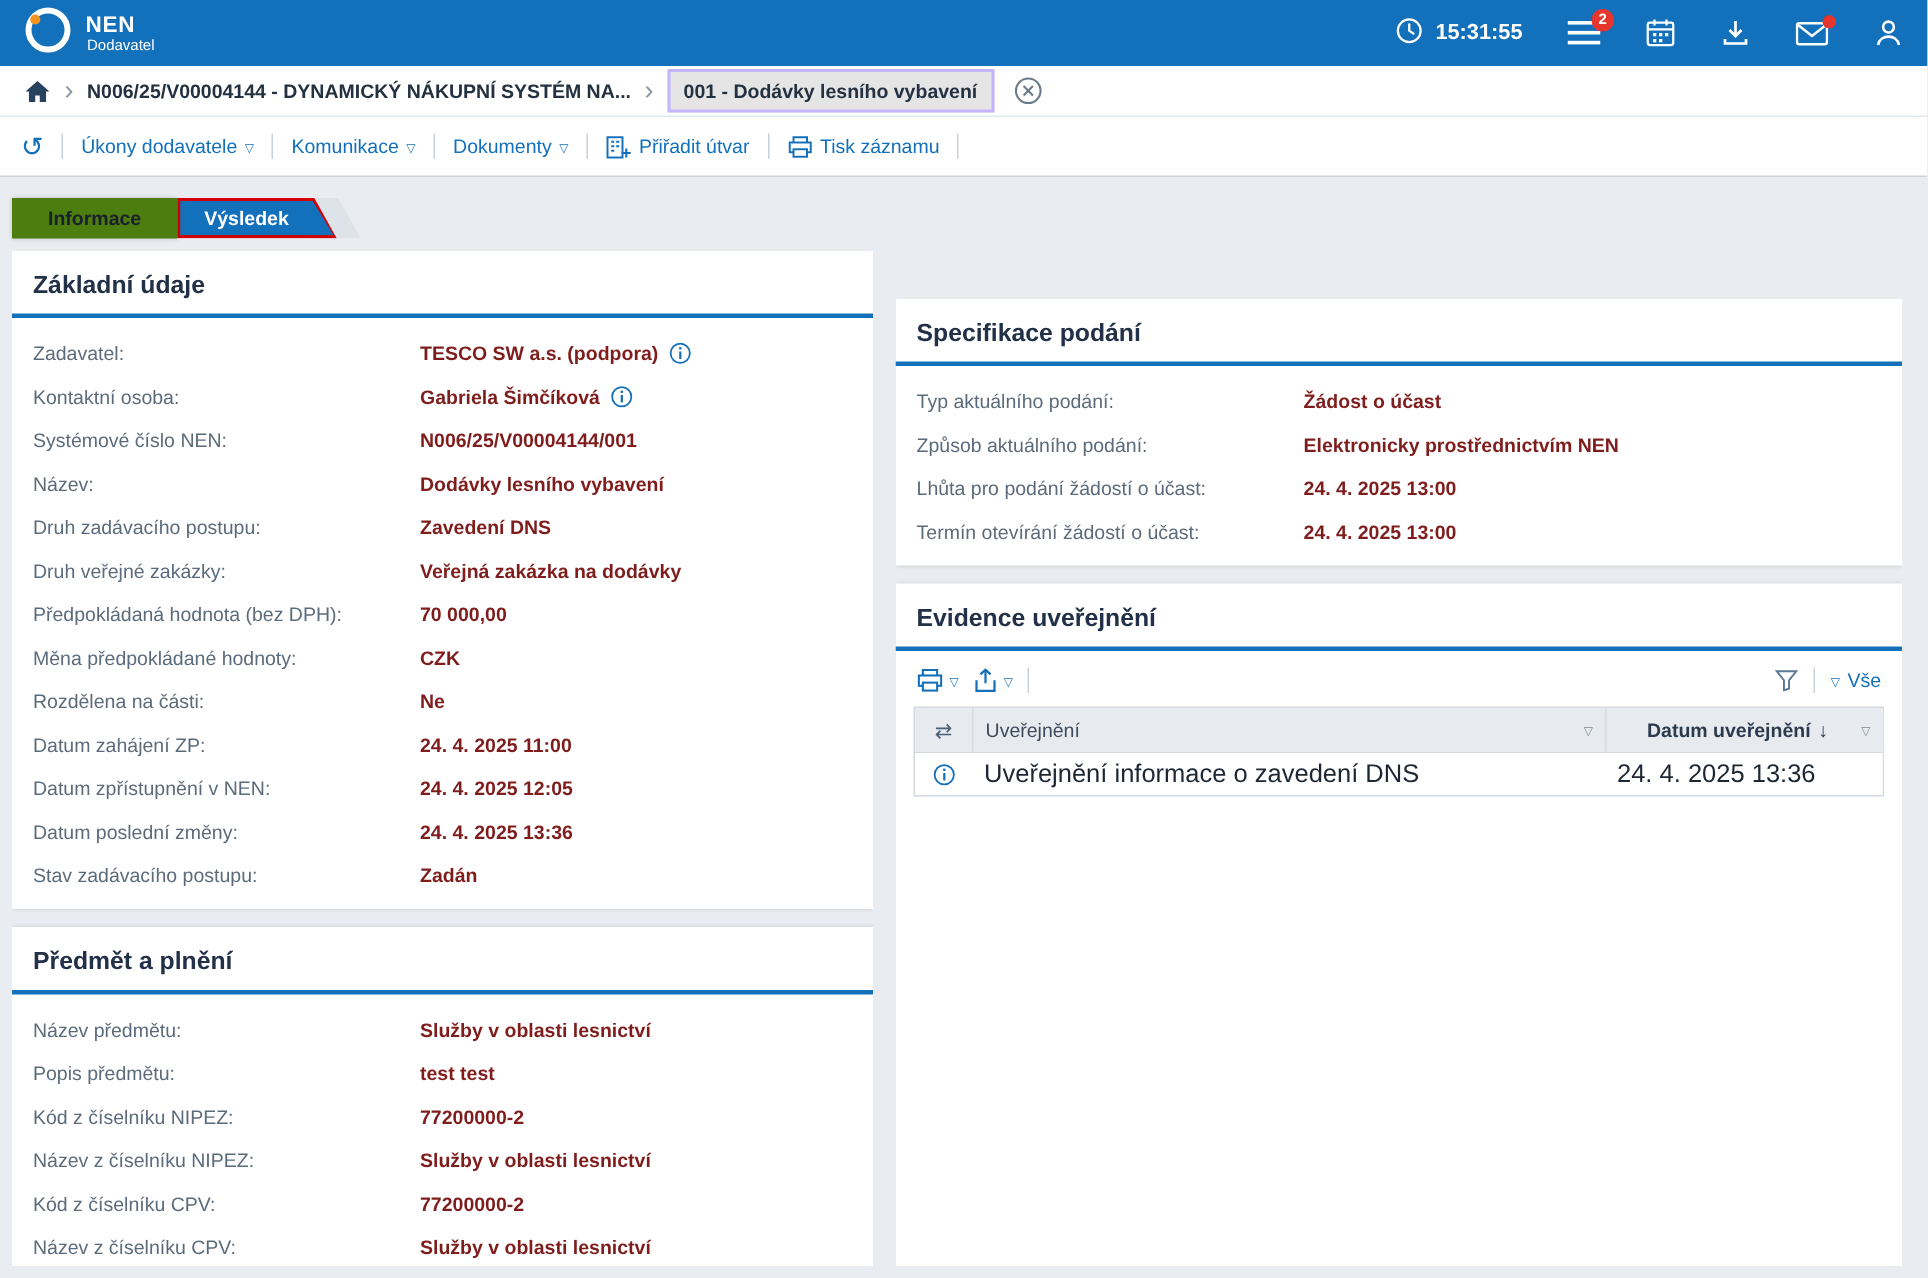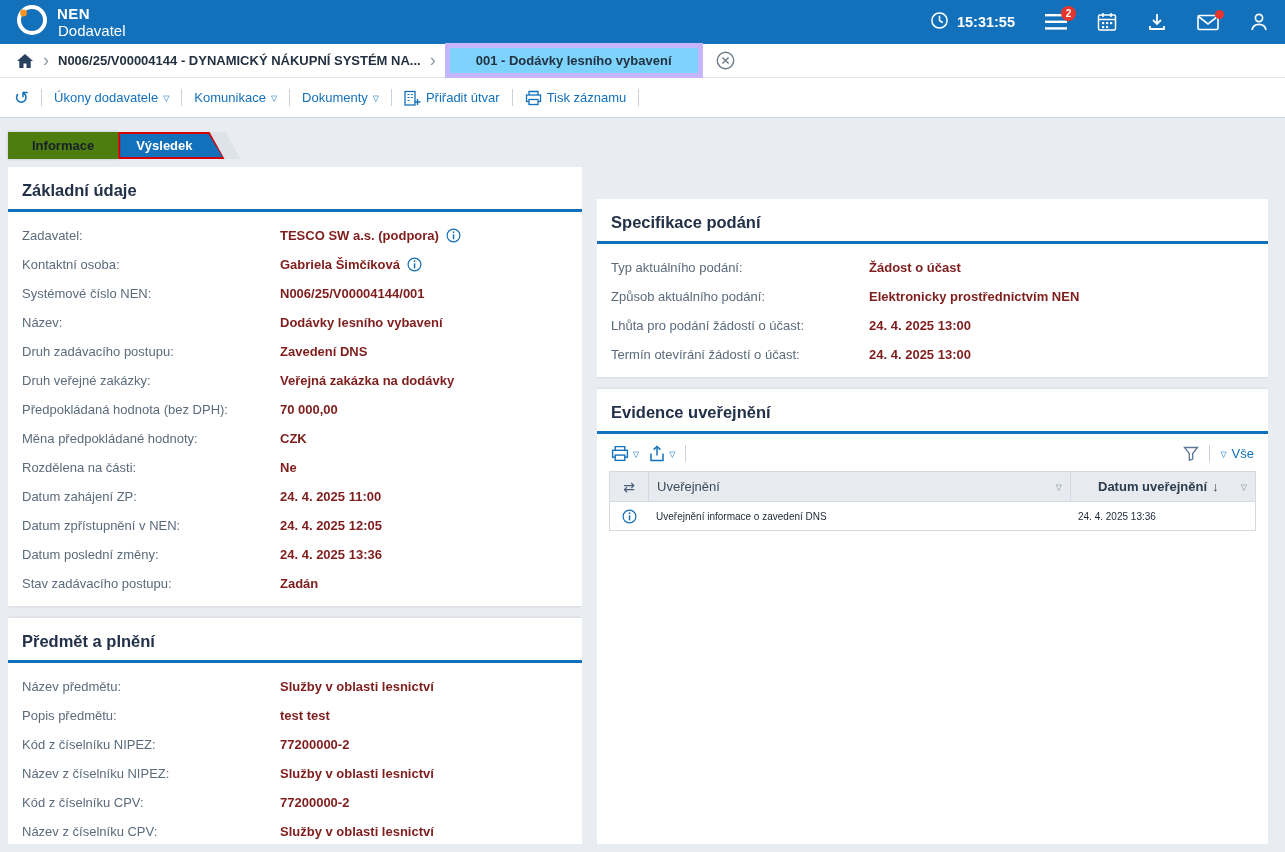--- a/index.html
+++ b/index.html
@@ -4,35 +4,35 @@
 <style>
   * { margin:0; padding:0; box-sizing:border-box; }
   html,body { width:1285px; height:852px; overflow:hidden; }
   body { font-family:"Liberation Sans", sans-serif; background:#e9edf1; color:#14161a; }
 
   
   .header { height:44px; background:#1370ba; display:flex; align-items:center; padding:0 16px; color:#fff; }
   .logo { display:flex; align-items:center; gap:9px; }
   .logo-txt { display:flex; flex-direction:column; line-height:1; }
   .logo-name { font-size:15px; font-weight:bold; letter-spacing:.5px; }
-  .logo-role { font-size:15px; margin-top:2px; margin-left:1px; }
+  .logo-role { font-size:10px; margin-top:2px; margin-left:1px; }
   .header-right { margin-left:auto; display:flex; align-items:center; gap:30px;justify-content:center; }
   .time-wrap { display:flex; align-items:center; gap:8px; font-size:14.5px; font-weight:bold; }
   .hicon { position:relative; display:flex; align-items:center; cursor:pointer; }
   .badge { position:absolute; top:-7px; right:-9px; background:#e5352d; color:#fff; font-size:10px;
            font-weight:bold; border-radius:8px; min-width:15px; height:15px; display:flex;
            align-items:center; justify-content:center; padding:0 3px; }
   .dot { position:absolute; top:-4px; right:-5px; width:9px; height:9px; border-radius:50%; background:#e5352d; }
 
   
   .breadcrumb { height:34px; background:#fff; border-bottom:1px solid #e2e7eb; display:flex;
                 align-items:center; padding:0 16px; gap:9px; }
   .bc-sep { color:#8a97a5; font-size:18px; line-height:1; margin-top:-2px; }
   .bc-item { font-size:13px; font-weight:bold; color:#233140; white-space:nowrap; }
-  .bc-item.hl { border:5px solid #c4b5fd; padding:5px 26px; background:#7dd3fc; }
+  .bc-item.hl { border:2px solid #c4b5fd; padding:5px 9px; background:#e5e5e5; }
   .bc-close { margin-left:4px; display:flex; align-items:center; }
 
   
   .toolbar { height:40px; background:#fff; border-bottom:1px solid #cdd5dc; display:flex;
              align-items:center; padding:0 14px; gap:12px; color:#1370ba; font-size:13px; }
   .vsep { width:1px; height:17px; background:#c9d2da; flex-shrink:0; }
   .tb-item { display:flex; align-items:center; gap:5px; cursor:pointer; white-space:nowrap; }
   .dd { font-size:8px; color:#1370ba; margin-top:2px; }
   .dd.gray { color:#7a8896; }
   .glyph-history { font-size:18px; line-height:1; cursor:pointer; }
@@ -72,21 +72,21 @@
   .ev-filter { display:flex; align-items:center; gap:5px; color:#1370ba; font-size:13px; cursor:pointer; }
   .tbl { border:1px solid #d4dae0; }
   .thead { display:flex; background:#e7ebf0; height:29px; align-items:center; font-size:13px; color:#3c4a5c; }
   .th { display:flex; align-items:center; padding:0 8px; height:100%; }
   .th-icon { width:38px; justify-content:center; color:#4a6076; font-size:14px; }
   .th-pub { flex:1; border-left:1px solid #d4dae0; gap:6px; }
   .th-date { width:185px; border-left:1px solid #d4dae0; gap:5px; }
   .th .dd { margin-left:auto; }
   .th-date .bold { font-weight:bold; color:#2c3a4e;padding-left:19px; }
   .sort { font-size:13px; font-weight:bold; color:#2c3a4e; }
-  .trow { display:flex; align-items:center; height:29px; background:#fff; font-size:10px; color:#1d2633;
+  .trow { display:flex; align-items:center; height:29px; background:#fff; font-size:17px; color:#1d2633;
           border-top:1px solid #d4dae0; cursor:pointer; }
   .td { padding:0 8px; }
   .td-icon { width:38px; display:flex; justify-content:center; }
   .td-pub { flex:1; }
   .td-date { width:185px; }
 </style>
 </head>
 <body>
 
 <div class="header">

